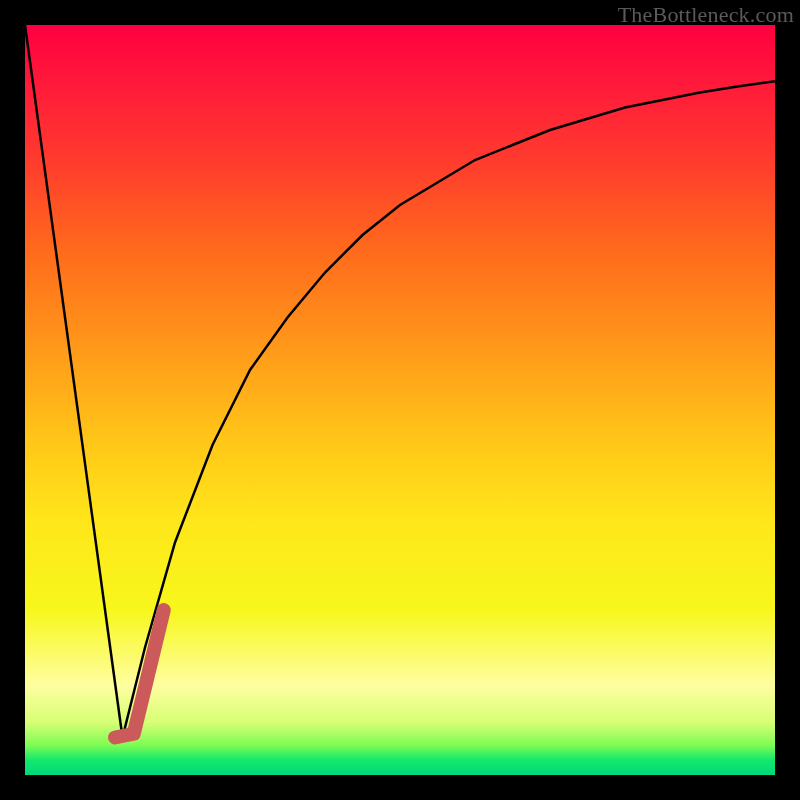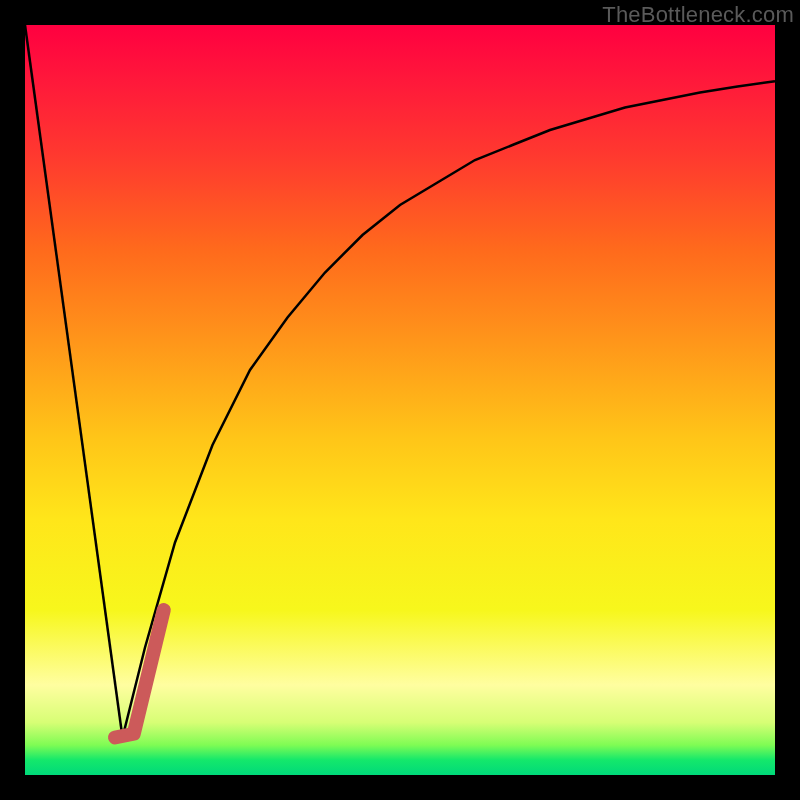--- a/index.html
+++ b/index.html
@@ -9,20 +9,21 @@
     height: 800px;
     overflow: hidden;
     background: #000;
     font-family: Arial, Helvetica, sans-serif;
   }
   .frame {
     position: relative;
     width: 800px;
     height: 568px;
     background: #000;
+    font-family: Liberation Serif, serif;
   }
   .plot {
     position: absolute;
     left: 25px;
     top: 25px;
     width: 750px;
     height: 750px;
     background: linear-gradient(
       to bottom,
       #ff0040 0%,

